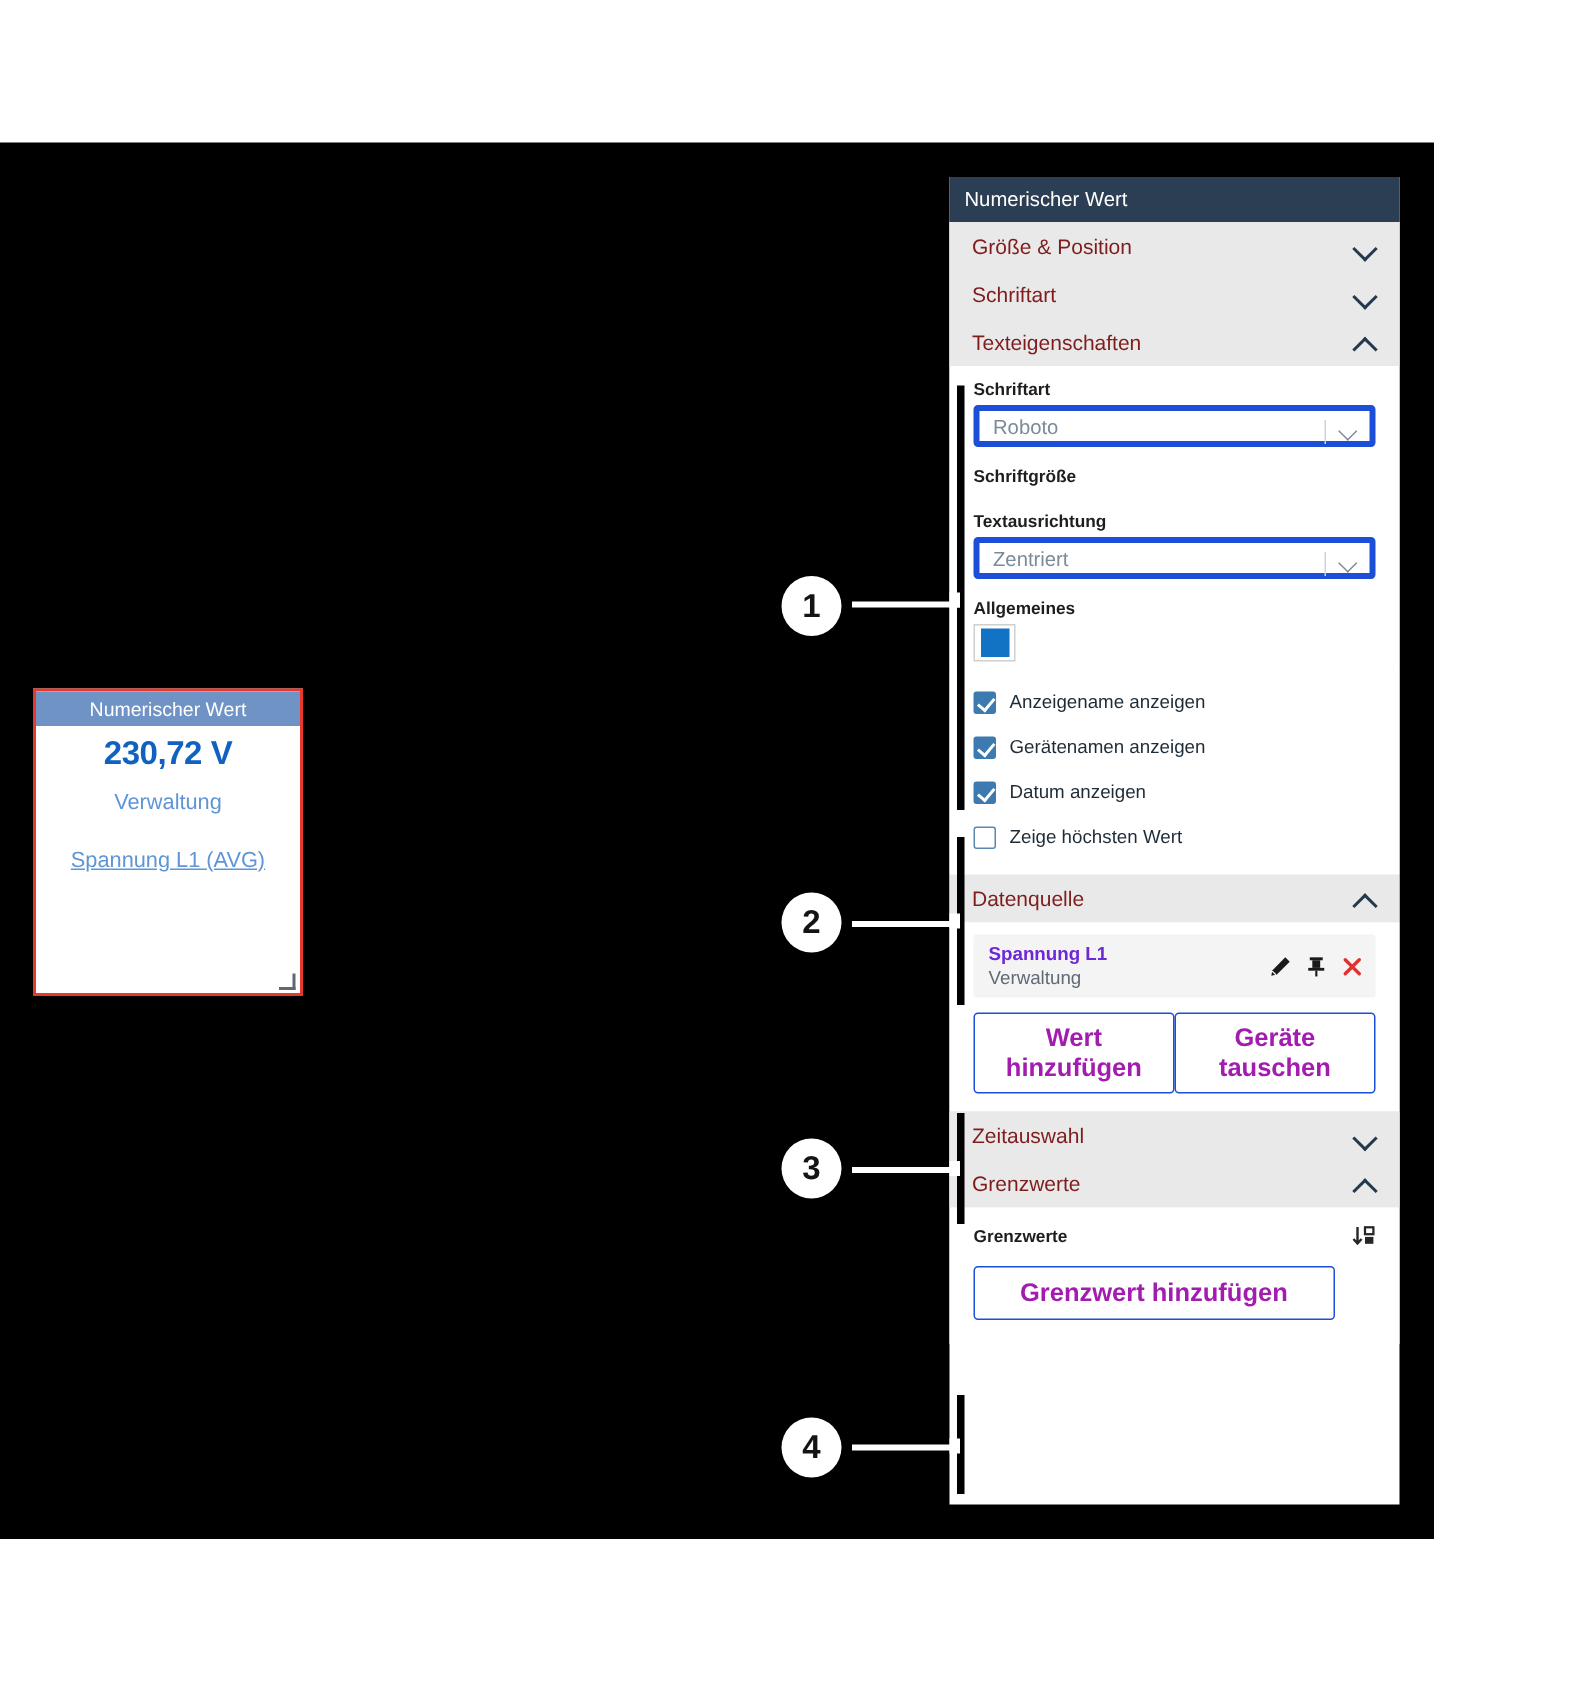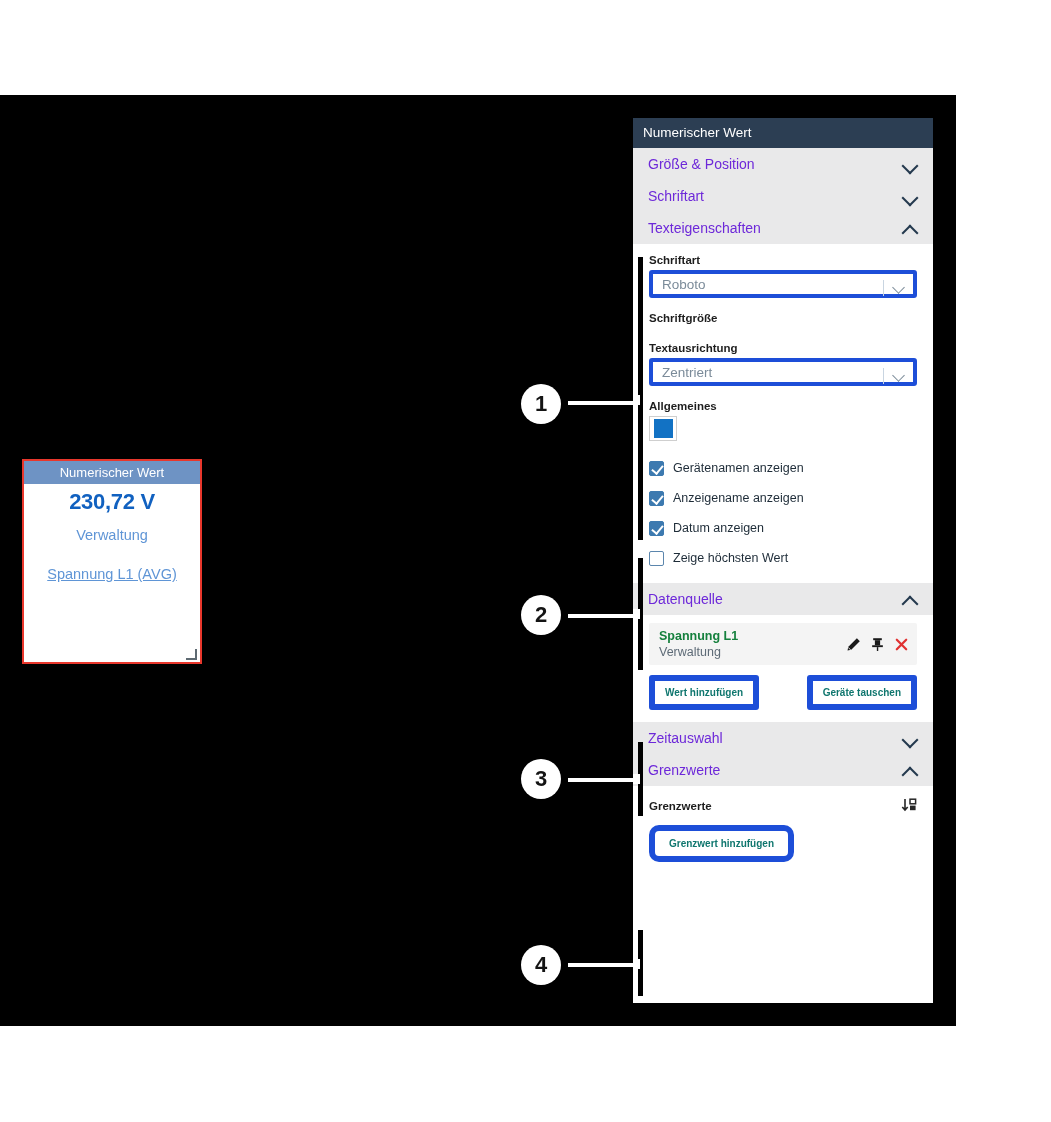--- a/index.html
+++ b/index.html
@@ -91,21 +91,21 @@
     padding-left: 10px;
   }
   .accordion-group { background: #e9e9ea; }
   .accordion-head {
     height: 32px;
     display: flex;
     align-items: center;
     justify-content: space-between;
     padding: 0 15px 0 15px;
     background: #e9e9ea;
-    color: #6d28d9;
+    color: #7f1d1d;
     font-size: 14px;
     cursor: pointer;
   }
   .chev {
     width: 15px; height: 9px;
     position: relative;
     flex: 0 0 auto;
   }
   .chev::before {
     content: "";
@@ -202,49 +202,49 @@
 
   
   .ds-body { background: #ffffff; padding: 8px 16px 12px 16px; }
   .ds-row {
     background: #f4f4f4;
     display: flex; align-items: center;
     padding: 5px 8px 5px 10px;
     border-radius: 2px;
   }
   .ds-text { flex: 1 1 auto; line-height: 15px; }
-  .ds-name { font-size: 12.5px; font-weight: bold; color: #15803d; }
+  .ds-name { font-size: 12.5px; font-weight: bold; color: #6d28d9; }
   .ds-sub { font-size: 12.5px; color: #5e6b77; }
   .ds-icons { display: flex; align-items: center; gap: 9px; }
   .ds-icon { width: 15px; height: 15px; display:block; }
   .ds-buttons {
     display: flex; justify-content: space-between;
     margin-top: 10px;
   }
   .btn {
-    border: 6px solid #1d4ed8;
+    border: 1px solid #1d4ed8;
     border-radius: 3px;
     background: #ffffff;
-    color: #0f766e;
-    font-size: 10px;
+    color: #a21caf;
+    font-size: 17px;
     font-weight: bold;
     padding: 6px 10px;
     cursor: pointer;
     font-family: "Liberation Sans", sans-serif;
   }
 
   
   .gw-body { background: #ffffff; padding: 12px 16px 16px 16px; }
   .gw-head {
     display: flex; align-items: center; justify-content: space-between;
     margin-bottom: 12px;
   }
   .gw-head-label { font-size: 11.5px; font-weight: bold; color: #1e1e1e; }
   .gw-btn-wrap { display: flex; }
-  .btn-wide { padding: 7px 14px; border-radius: 10px; }
+  .btn-wide { padding: 7px 30px; }
 
   
   .callout-circle {
     position: absolute;
     width: 40px; height: 40px;
     border-radius: 50%;
     background: #ffffff;
     color: #141414;
     font-size: 22px;
     font-weight: bold;
@@ -328,25 +328,25 @@
 
       <div class="field-label">Allgemeines</div>
       <div class="swatch-wrap">
         <span class="swatch"></span>
       </div>
     </div>
 
     <div class="chk-list">
       <div class="chk-row">
         <span class="chk on"></span>
-        <span class="chk-label">Gerätenamen anzeigen</span>
+        <span class="chk-label">Anzeigename anzeigen</span>
       </div>
       <div class="chk-row">
         <span class="chk on"></span>
-        <span class="chk-label">Anzeigename anzeigen</span>
+        <span class="chk-label">Gerätenamen anzeigen</span>
       </div>
       <div class="chk-row">
         <span class="chk on"></span>
         <span class="chk-label">Datum anzeigen</span>
       </div>
       <div class="chk-row">
         <span class="chk off"></span>
         <span class="chk-label">Zeige höchsten Wert</span>
       </div>
     </div>

